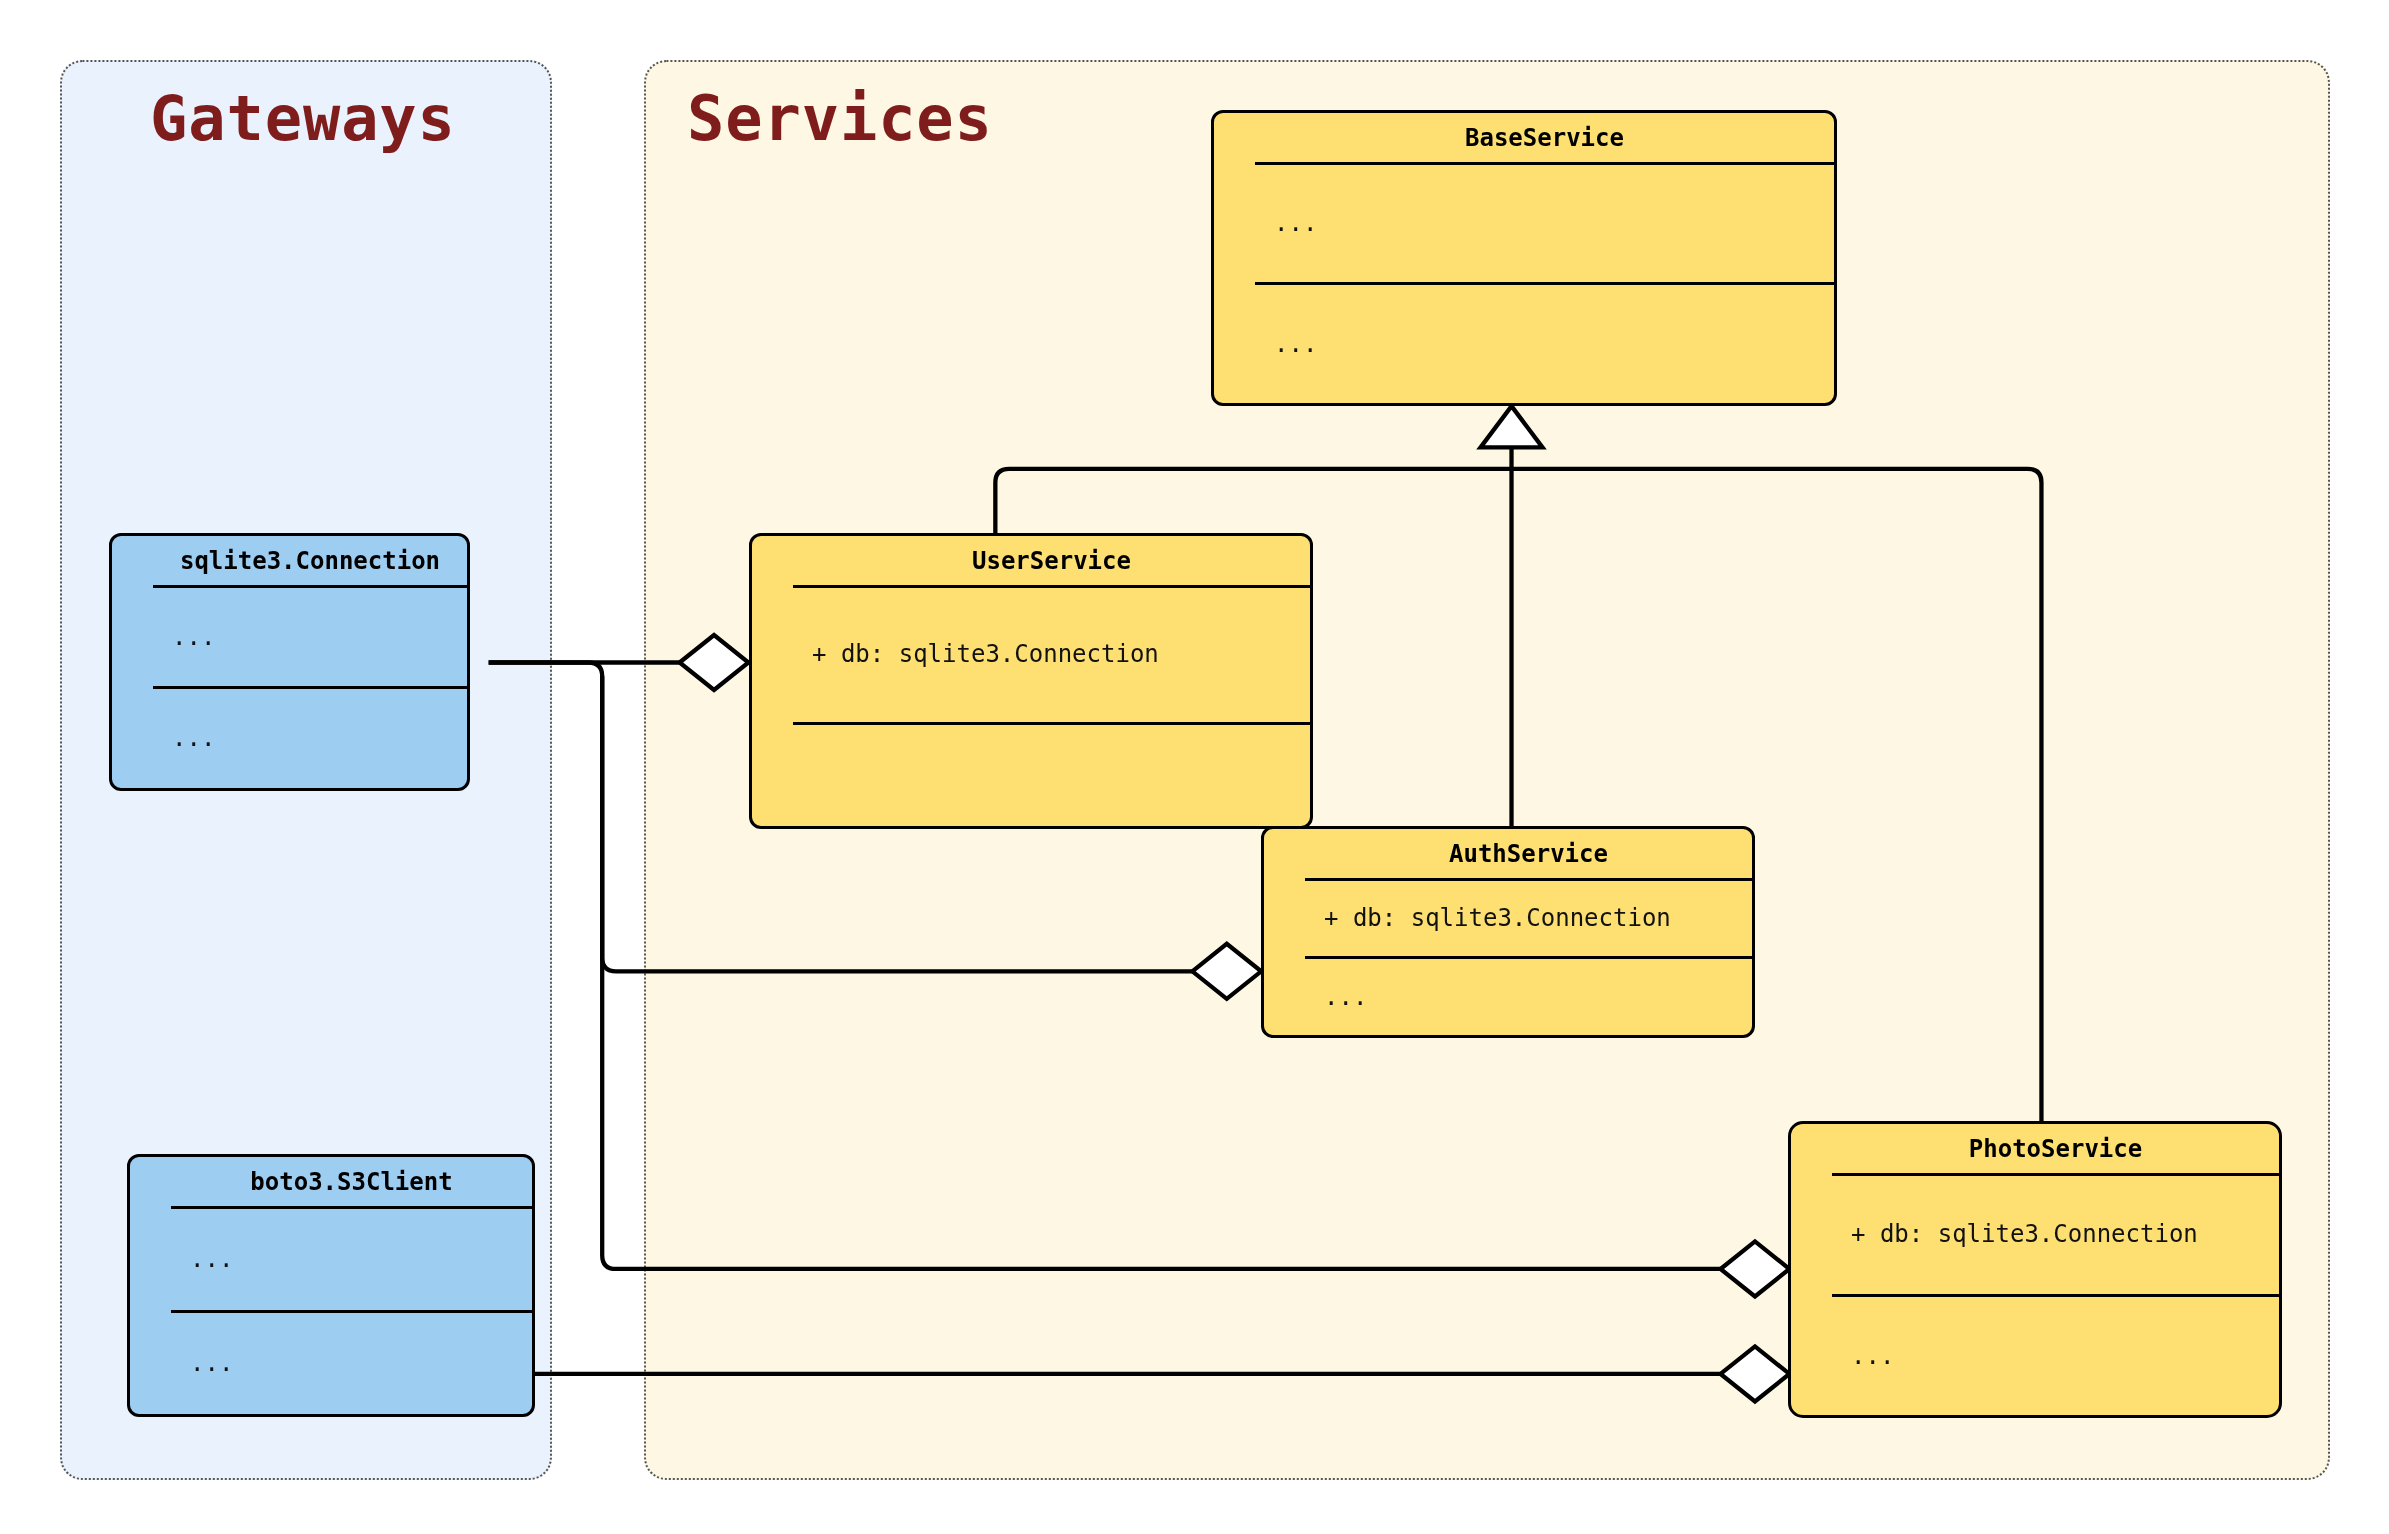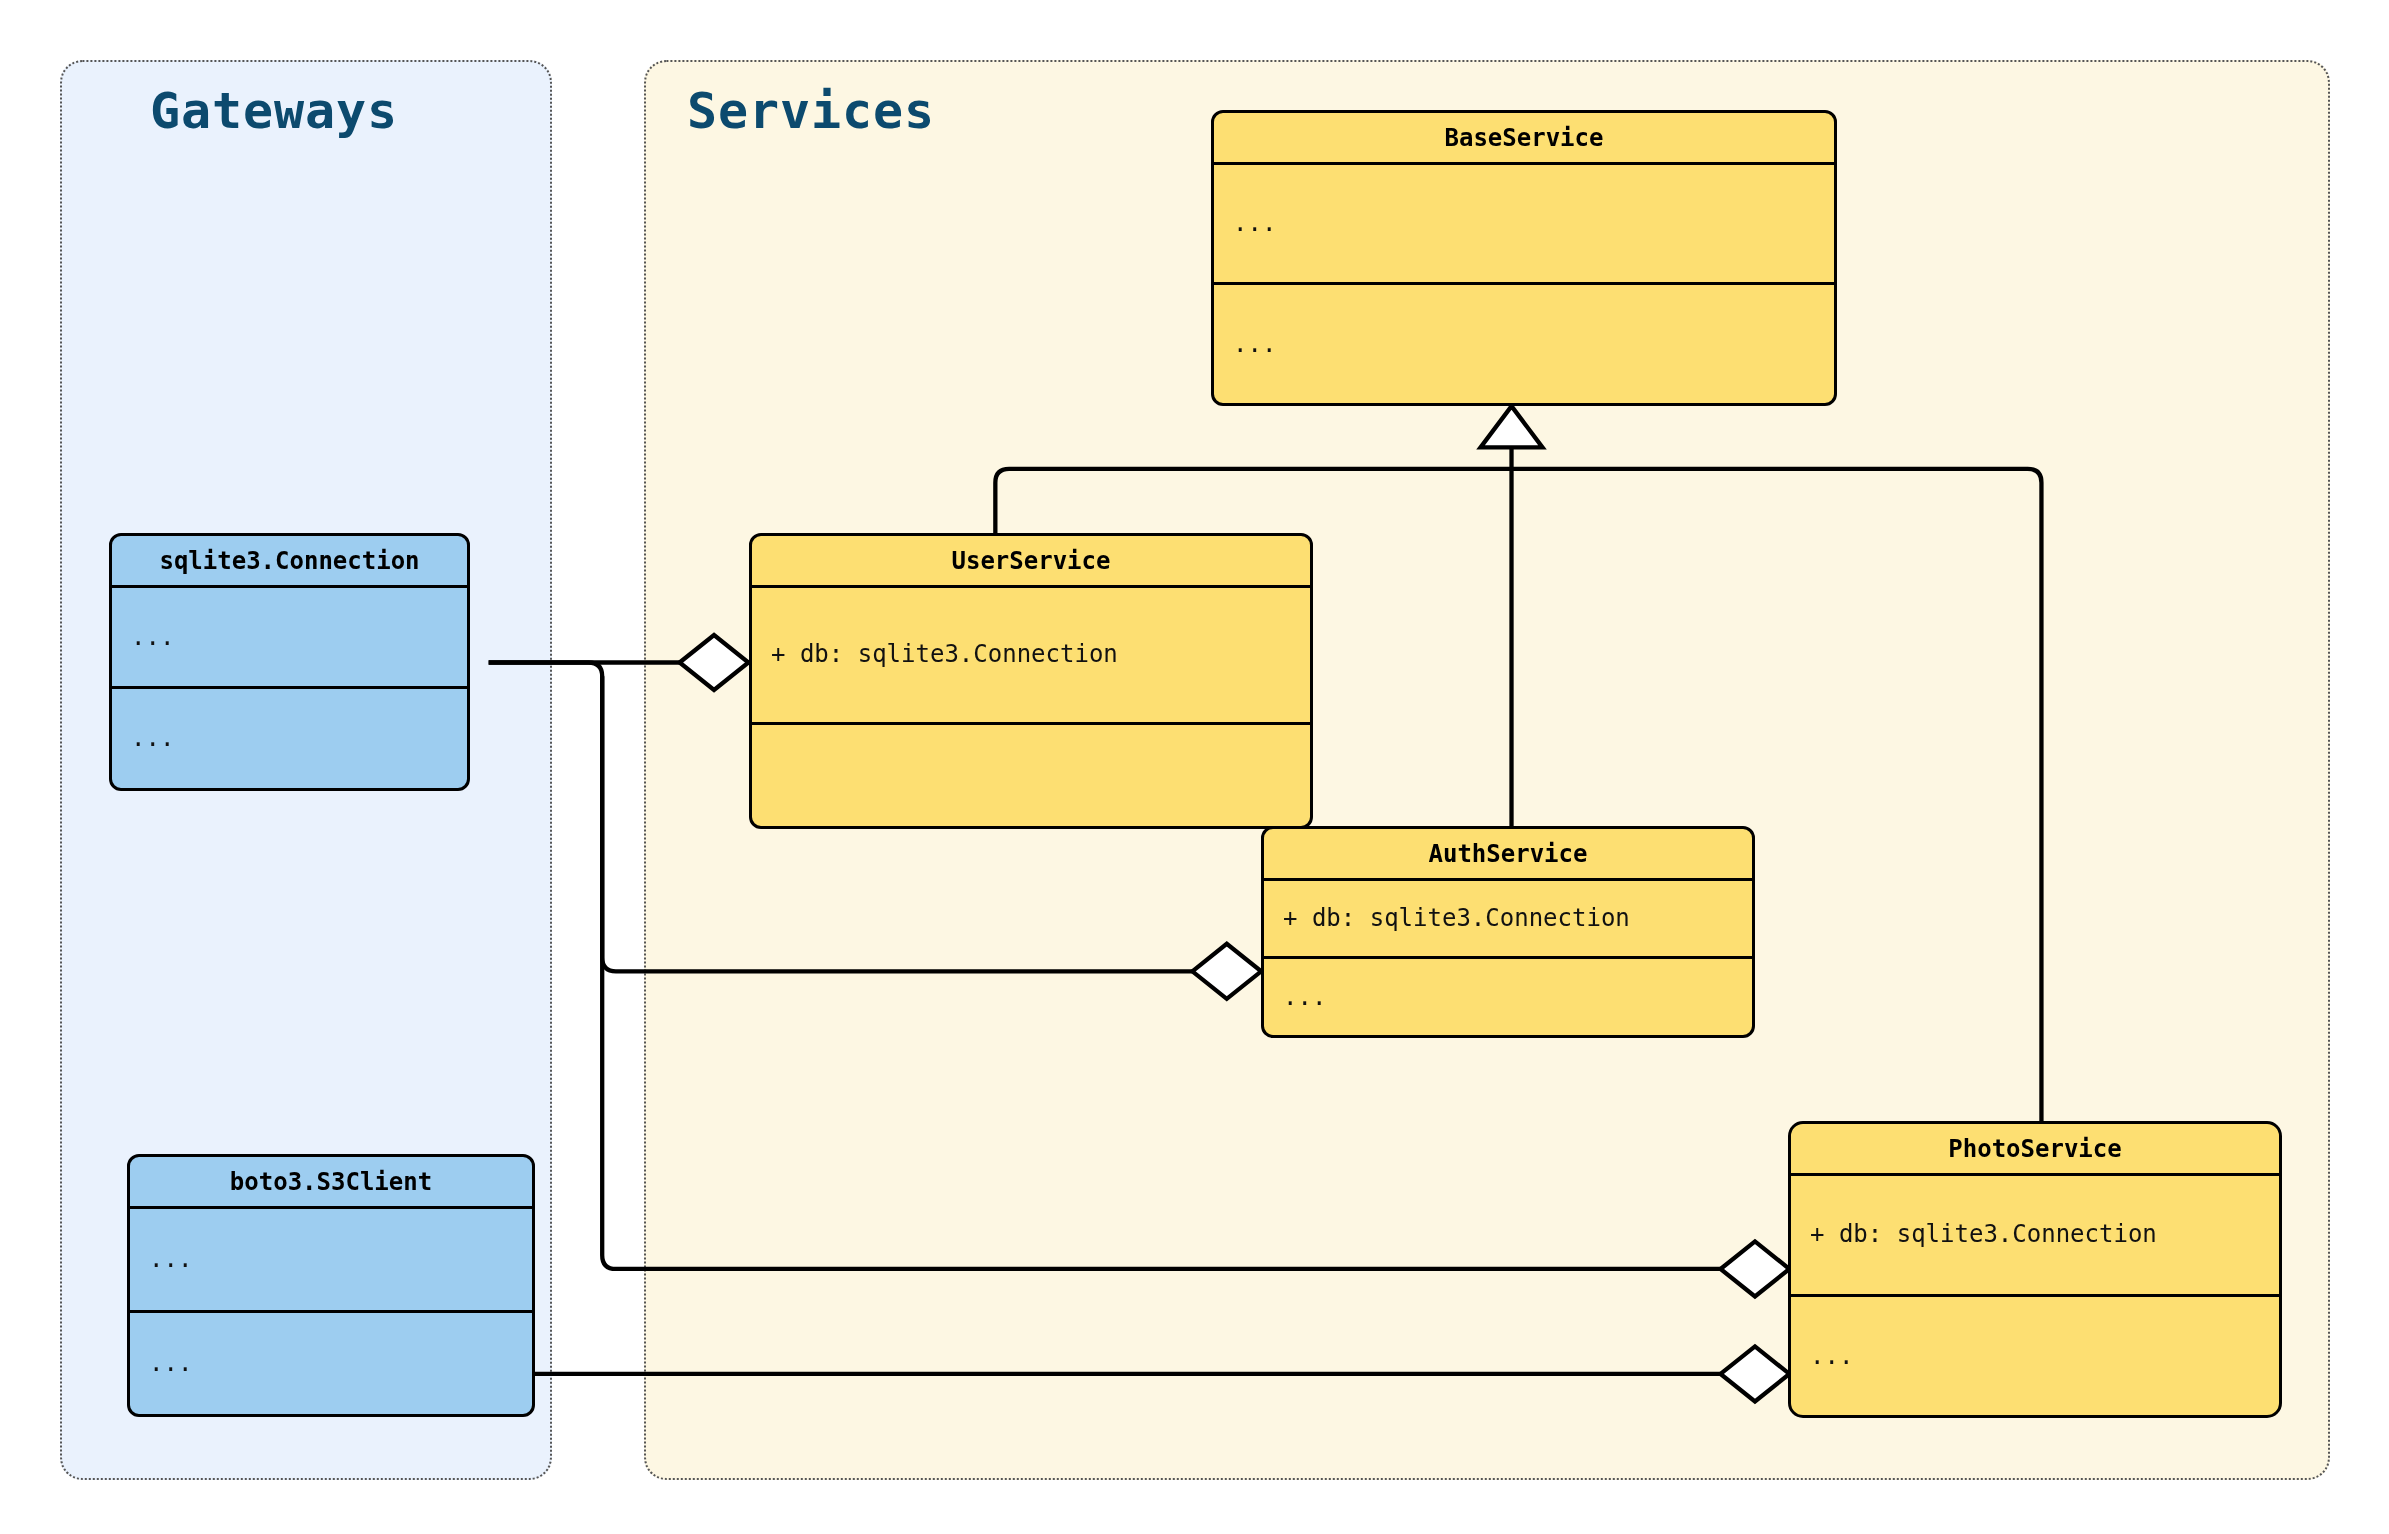--- a/index.html
+++ b/index.html
@@ -31,37 +31,38 @@
     width: 492px; height: 1420px;
     background: #EAF2FD;
   }
   #panel-services {
     left: 644px; top: 60px;
     width: 1686px; height: 1420px;
     background: #FDF7E3;
   }
   .panel-title {
     position: absolute;
-    font-size: 50px;
+    font-size: 62px;
     font-weight: bold;
-    color: #0c4a6e;
+    color: #7f1d1d;
     letter-spacing: 0.9px;
     white-space: nowrap;
   }
   #title-gateways { left: 150px; top: 82px; }
   #title-services { left: 687px; top: 82px; }
 
   .uml-box {
     position: absolute;
     border: 3.4px solid #000000;
     border-radius: 12px;
     box-sizing: border-box;
     overflow: hidden;
     display: flex;
     flex-direction: column;
+    padding-left: 41px;
   }
   .uml-box.yellow { background: #FDDF72; }
   .uml-box.blue   { background: #9DCDF0; }
 
   .uml-title {
     text-align: center;
     font-weight: bold;
     font-size: 24px;
     color: #000000;
     padding: 12px 6.9px 10.3px 6.9px;

